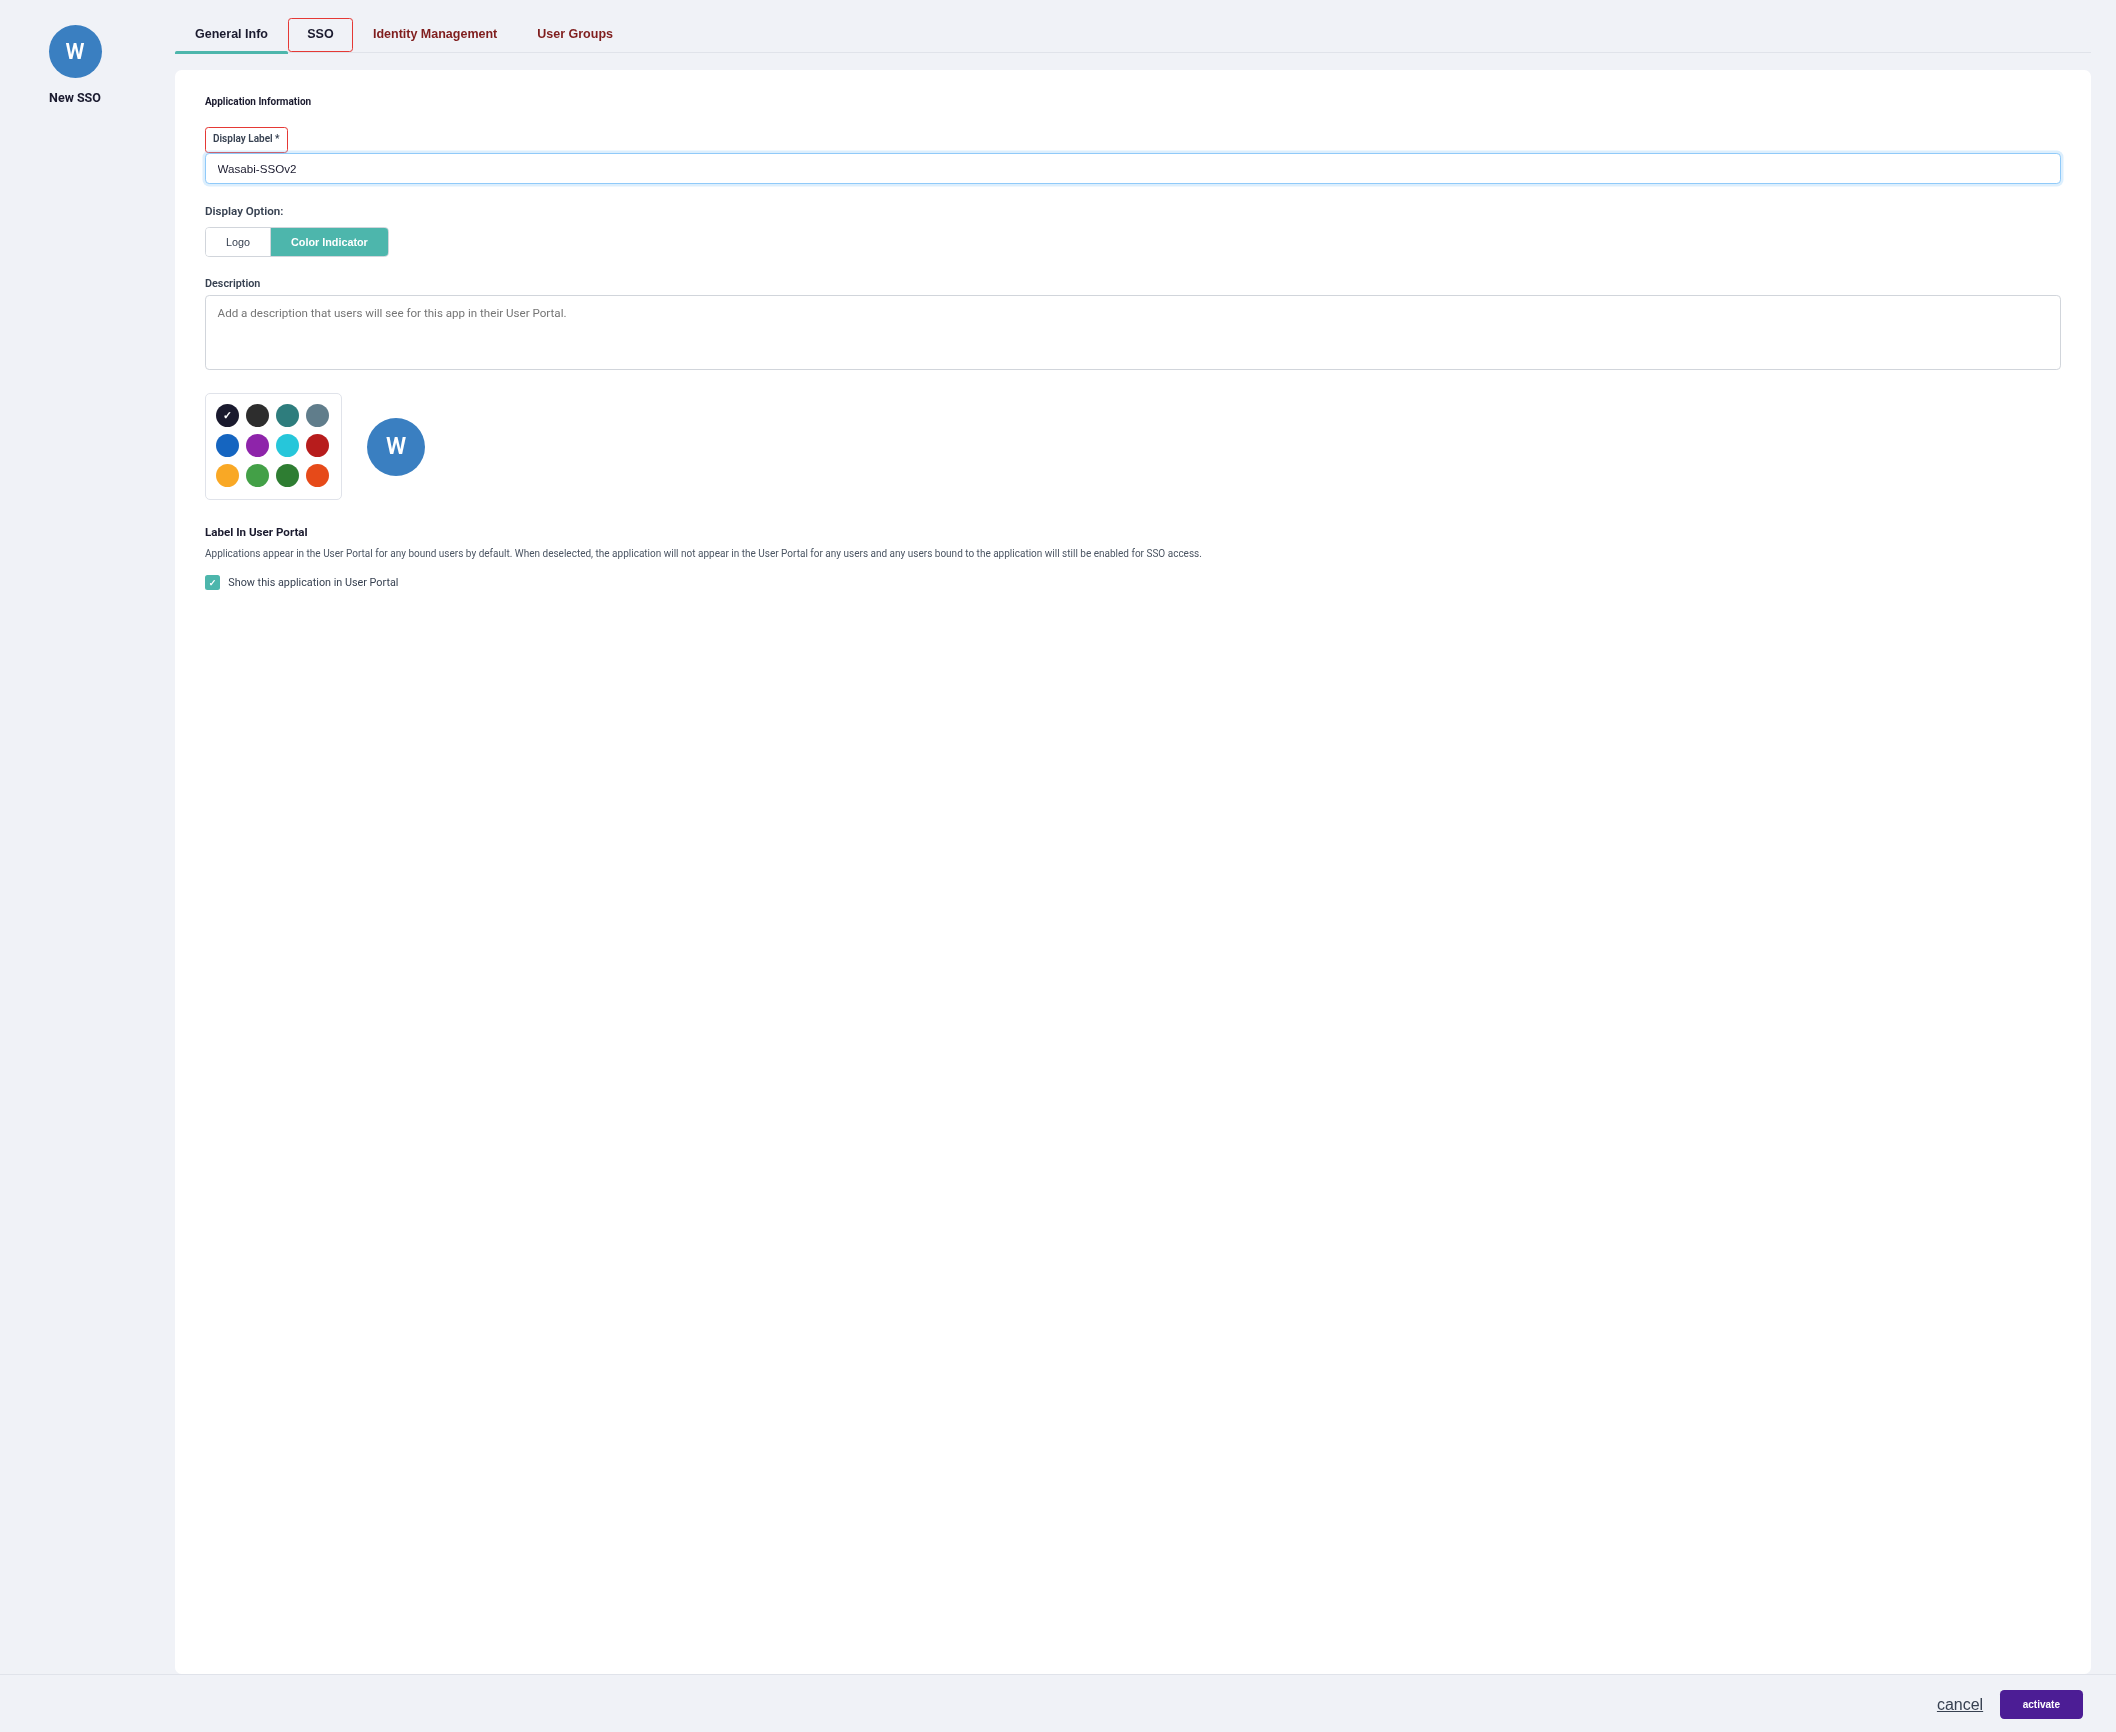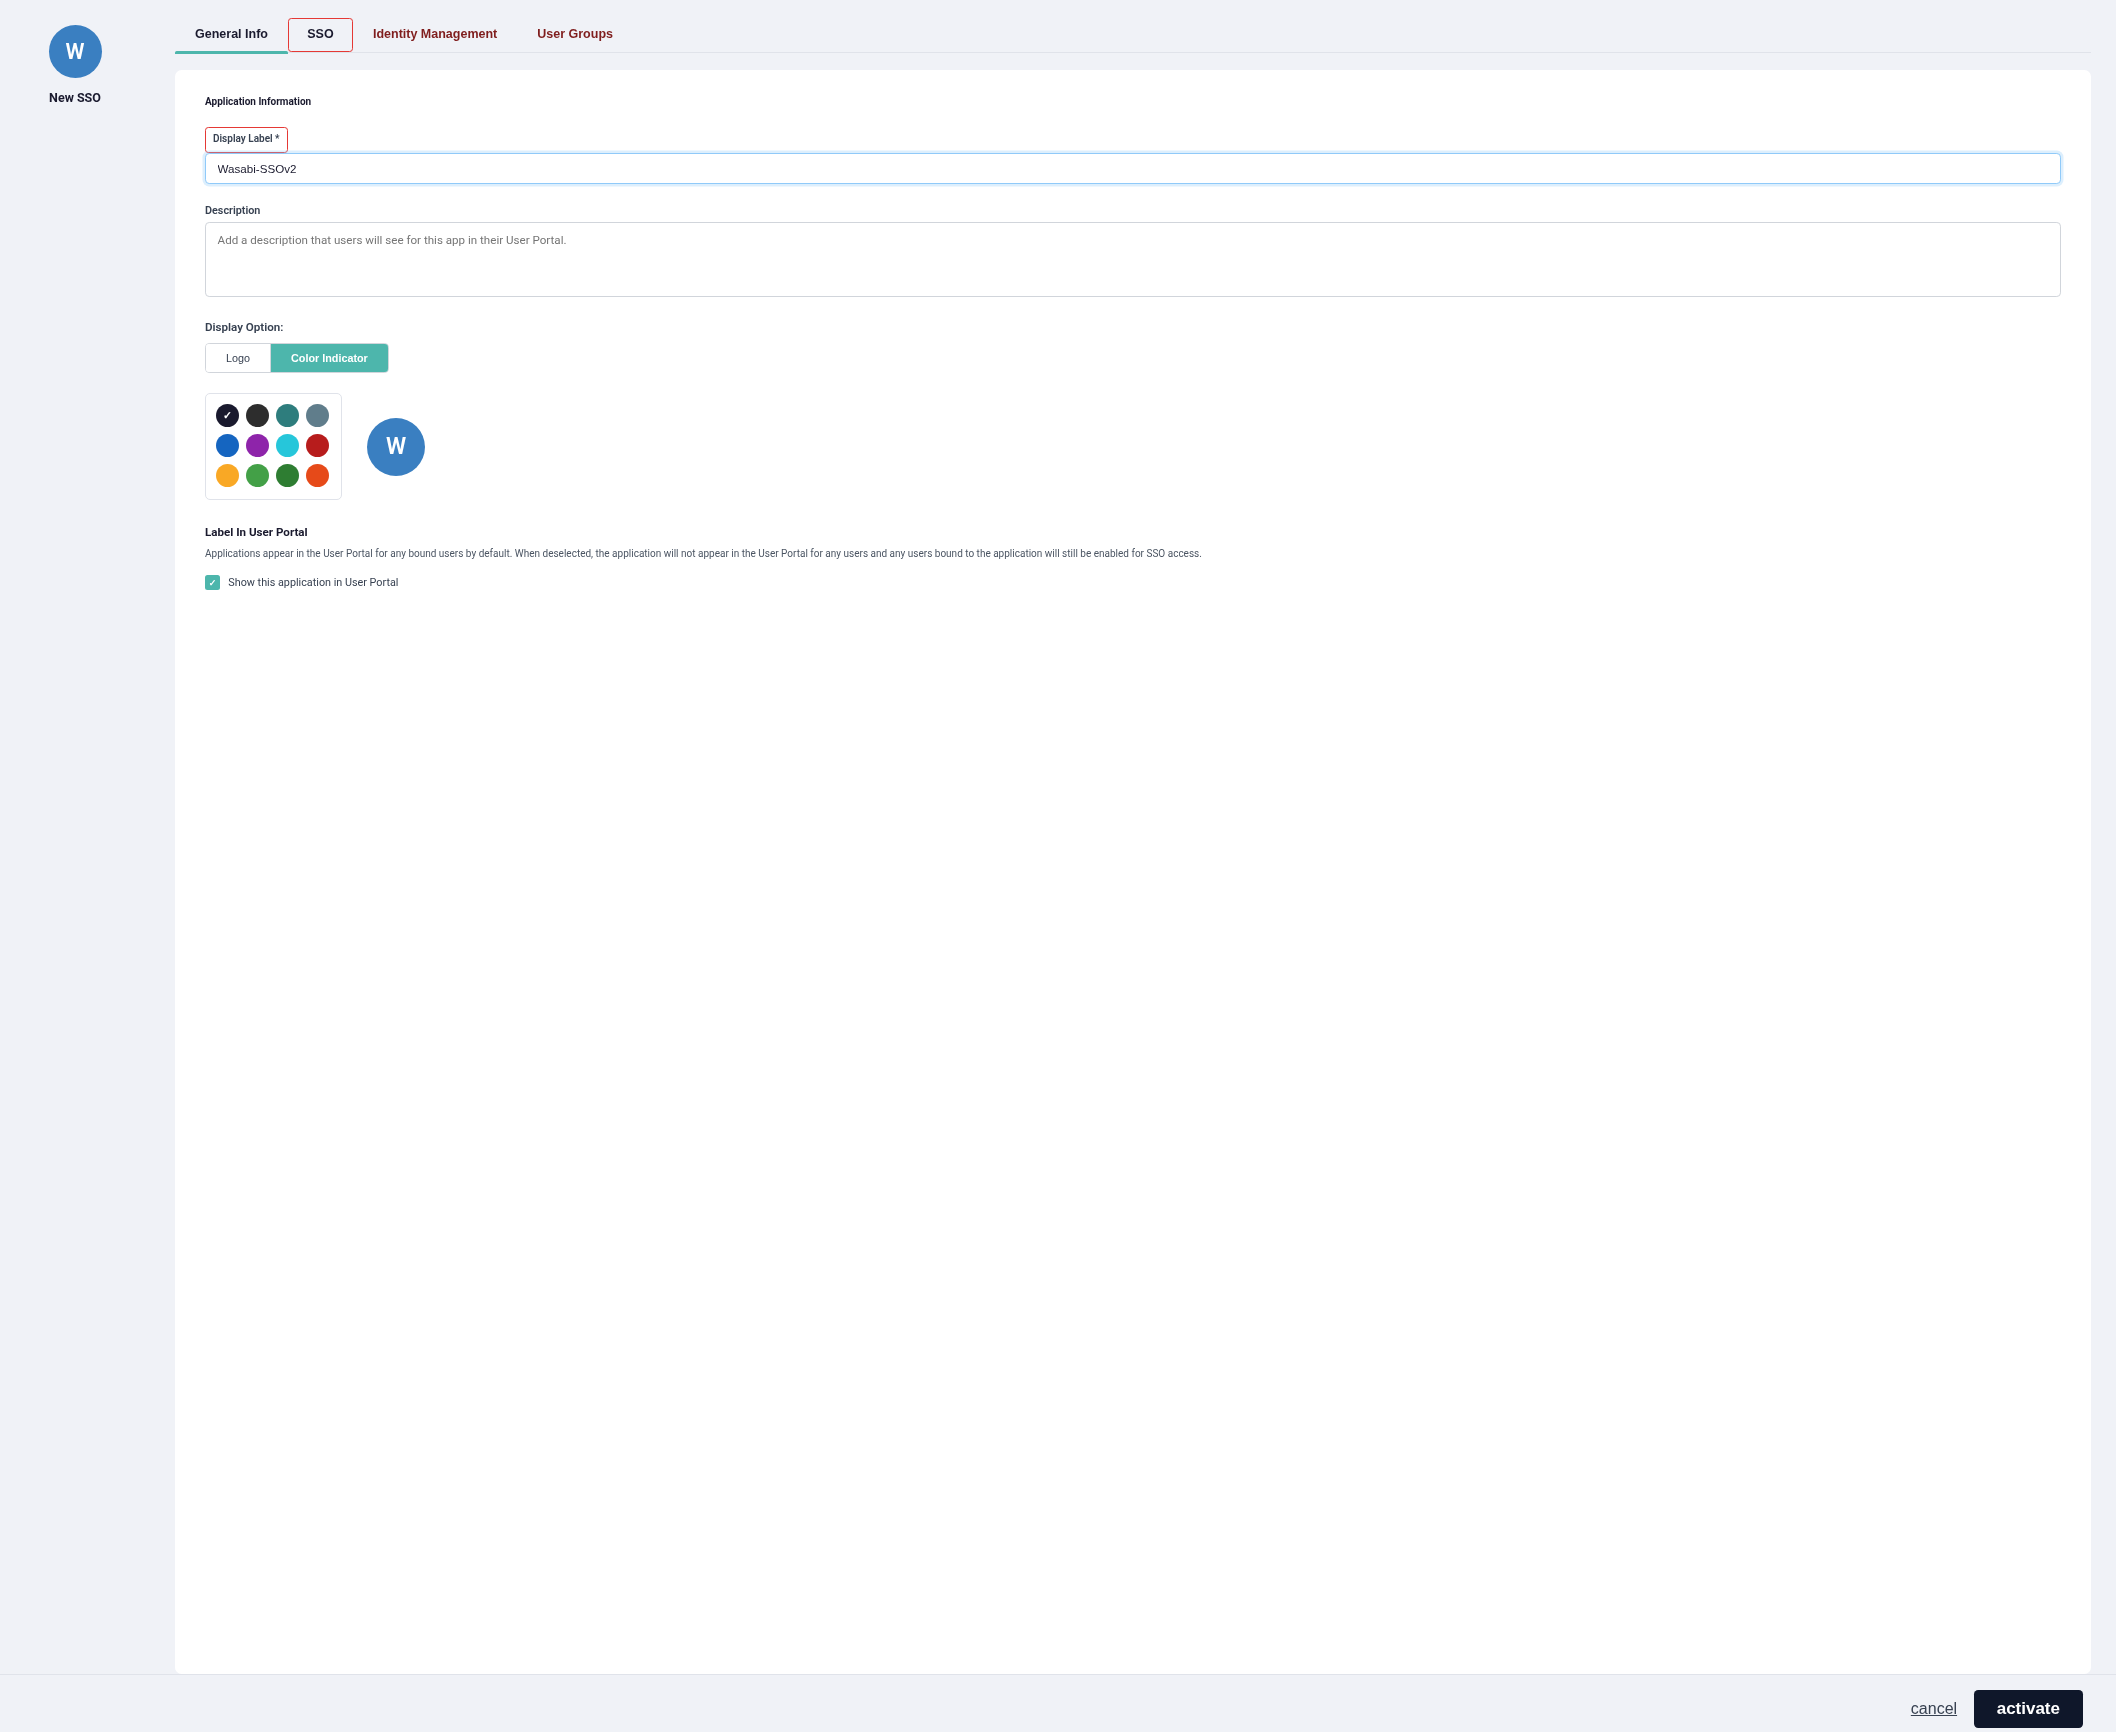--- a/index.html
+++ b/index.html
@@ -309,26 +309,26 @@
     .btn-cancel {
       background: none;
       border: none;
       color: #374151;
       font-size: 16px;
       cursor: pointer;
       text-decoration: underline;
     }
 
     .btn-activate {
-      background: #0f172a;
+      background: #4c1d95;
       color: white;
       border: none;
       border-radius: 4.2px;
       padding: 9.1px 23px;
-      font-size: 17px;
+      font-size: 10px;
       font-weight: 600;
       cursor: pointer;
     }
   </style>
 </head>
 <body>
 
 <div class="layout">
 
   <div class="sidebar">
@@ -355,30 +355,30 @@
           <div style="border:1.7px solid #e53935; border-radius:3.3px; padding:5px 7px; display:inline-block; width:fit-content; margin-bottom:0;">
             <div style="font-size:10px;font-weight:600;color:#374151;margin-bottom:2.5px;">
               <span>Display Label</span> <span>*</span>
             </div>
           </div>
           <input type="text" class="text-input focused" value="Wasabi-SSOv2" style="">
         </div>
       </div>
 
       <div class="field-group">
-        <label class="field-label">Description</label>
-        <textarea class="textarea-input" placeholder="Add a description that users will see for this app in their User Portal." style=""></textarea>
-      </div>
-
-      <div class="field-group">
         <div class="display-option-label">Display Option:</div>
         <div class="button-toggle-group">
           <button class="toggle-btn">Logo</button>
           <button class="toggle-btn active">Color Indicator</button>
         </div>
+      </div>
+
+      <div class="field-group">
+        <label class="field-label">Description</label>
+        <textarea class="textarea-input" placeholder="Add a description that users will see for this app in their User Portal." style=""></textarea>
       </div>
 
       <div class="color-palette-section">
         <div class="color-grid">
 
           <div class="color-dot selected" style="background:#1a1a2e;"></div>
           <div class="color-dot" style="background:#2d2d2d;"></div>
           <div class="color-dot" style="background:#2e7d7d;"></div>
           <div class="color-dot" style="background:#607d8b;"></div>
 

